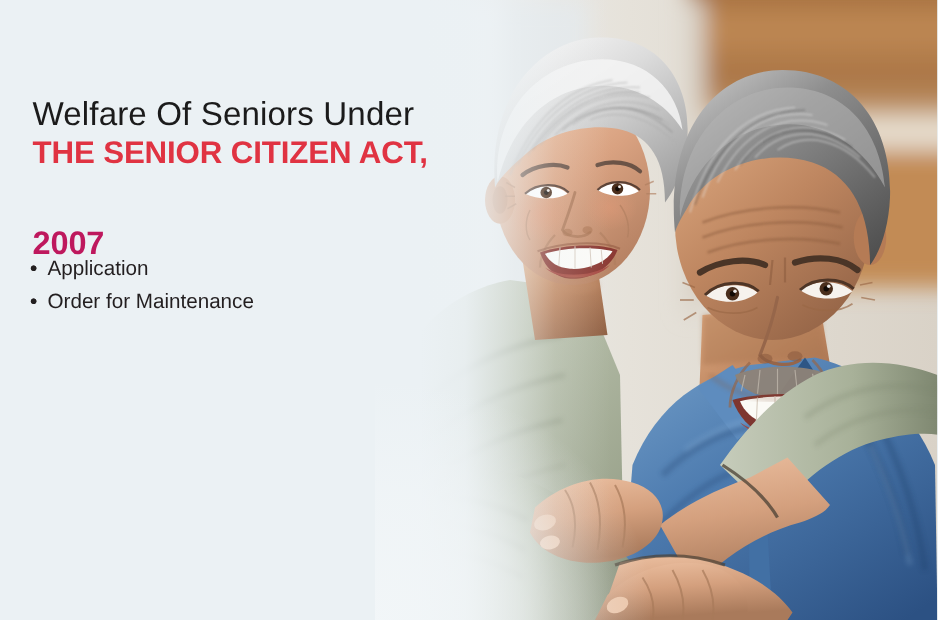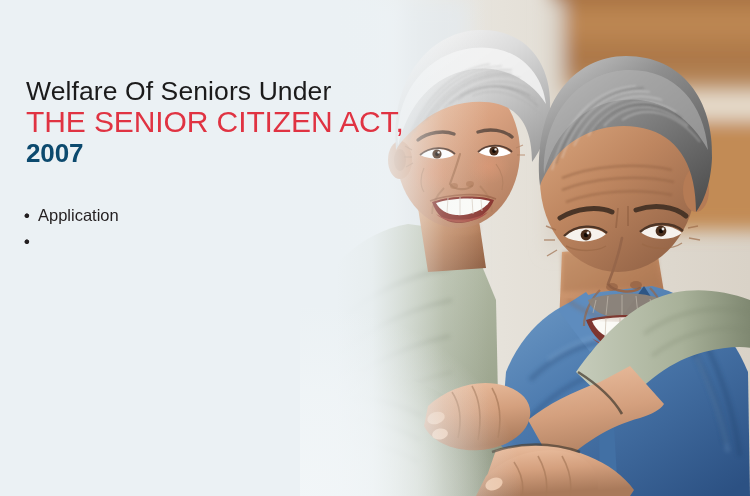--- a/index.html
+++ b/index.html
@@ -42,26 +42,26 @@
     padding:14px;z-index:5;
   }
   #headline{
     position:absolute;left:26px;top:76px;width:400px;
   }
   .hl-line1{
     font-size:26.5px;line-height:31px;color:#1b1b1b;
     font-weight:400;letter-spacing:0.1px;white-space:nowrap;
   }
   .hl-line2{
-    font-size:30px;line-height:30px;color:#e03342;
-    font-weight:400;letter-spacing:-0.1px;white-space:nowrap;
+    font-size:25px;line-height:30px;color:#e03342;
+    font-weight:700;letter-spacing:-0.1px;white-space:nowrap;
   }
   .hl-line3{
-    font-size:26px;line-height:32px;color:#0c4a6e;
-    font-weight:700;letter-spacing:-0.1px;white-space:nowrap;
+    font-size:26px;line-height:32px;color:#be185d;
+    font-weight:700;letter-spacing:-0.1px;white-space:nowrap;margin-top:41px;
   }
   #bullets{
     position:absolute;left:22px;top:202px;margin:0;padding:0;
     list-style:none;
   }
   #bullets li{
     position:relative;padding-left:16px;
     font-size:16.5px;line-height:26px;color:#231f20;
     white-space:nowrap;
   }
@@ -448,17 +448,18 @@
       </li>
       <li>
         <span class="dot">•</span>
         <span>Application</span>
       </li>
       <li>
         <span class="dot">•</span>
       </li>
       <li>
         <span class="dot">•</span>
+        <span>Order for Maintenance</span>
       </li>
     </ul>
 
   </div>
 </div>
 
 </body></html>

